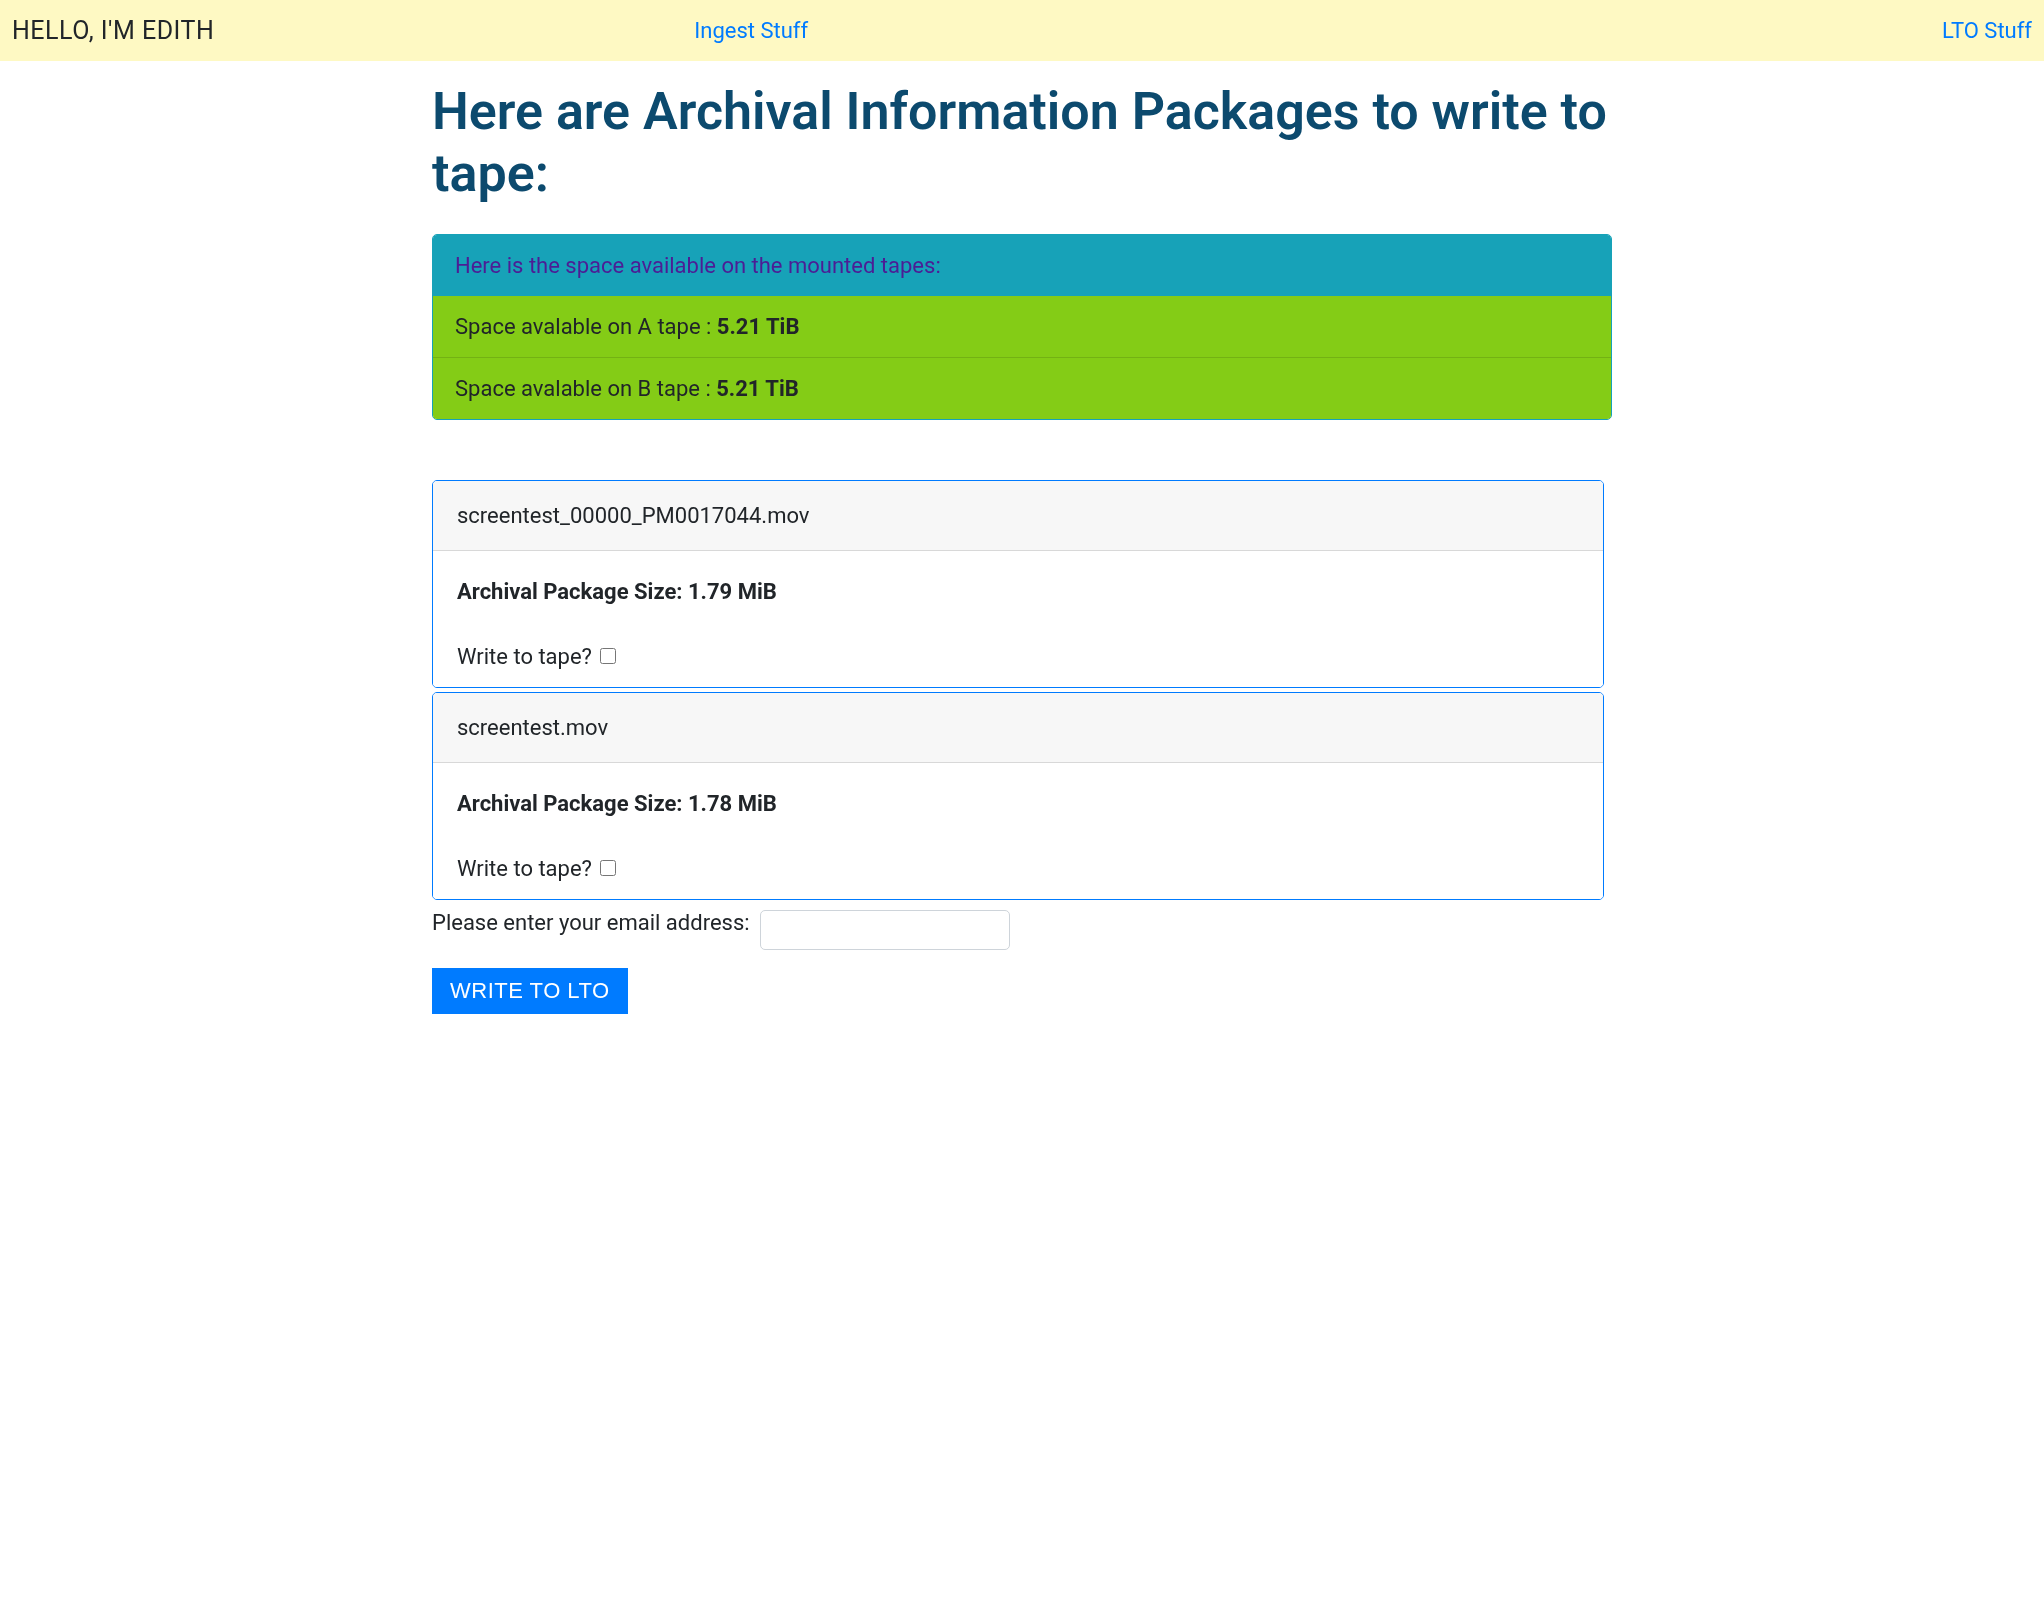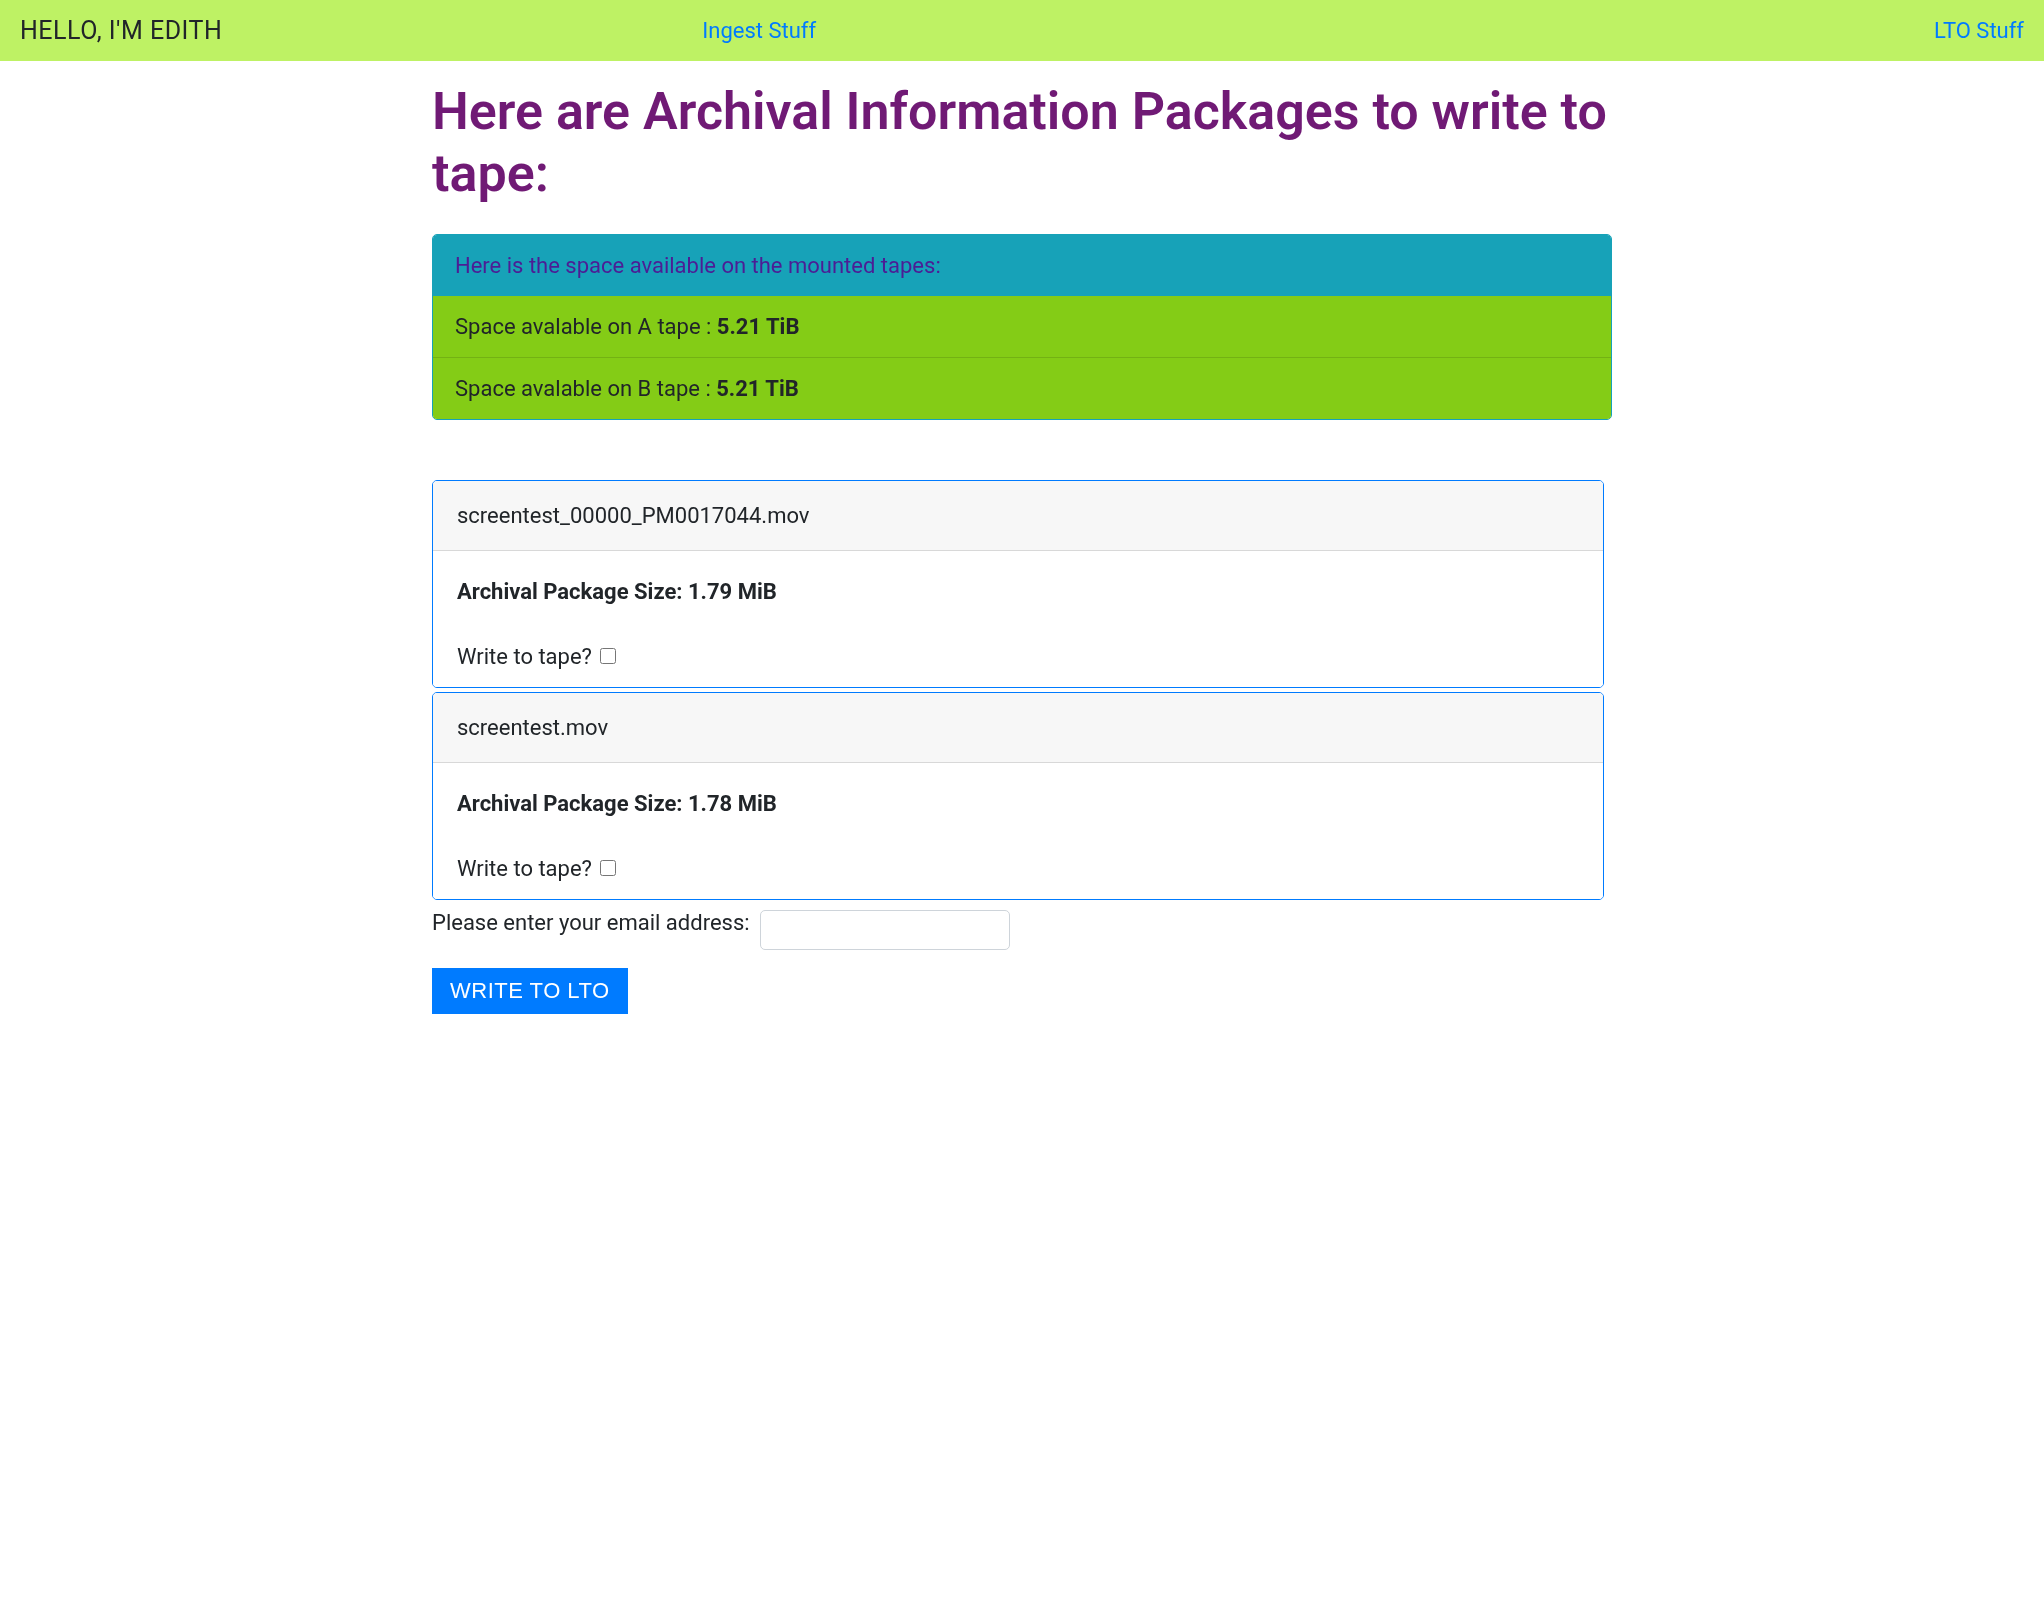--- a/index.html
+++ b/index.html
@@ -6,22 +6,22 @@
       box-sizing: border-box;
       margin: 0;
       padding: 0;
     }
     body {
       font-family: -apple-system, BlinkMacSystemFont, "Segoe UI", Roboto, "Helvetica Neue", Arial, sans-serif;
       background: #ffffff;
       color: #212529;
     }
     .navbar {
-      background: #bef264;
-      padding: 16px 20px;
+      background: #fef9c3;
+      padding: 16px 12px;
       display: flex;
       align-items: center;
       justify-content: flex-start;
     }
     .navbar-brand {
       font-size: 25px;
       color: #212529;
       font-weight: 400;
       letter-spacing: 0.5px;
     }
@@ -41,21 +41,21 @@
     .container {
       max-width: 1180px;
       margin: 0 auto;
       padding: 20px 0;
     }
     .page-title {
       font-size: 52px;
       font-weight: 600;
       line-height: 1.2;
       margin-bottom: 28px;
-      color: #701a75;
+      color: #0c4a6e;
     }
     .card {
       border: 1px solid rgba(0,0,0,0.125);
       border-radius: 5px;
       margin-bottom: 20px;
       overflow: hidden;
     }
     .card-teal {
       border-color: #17a2b8;
     }

